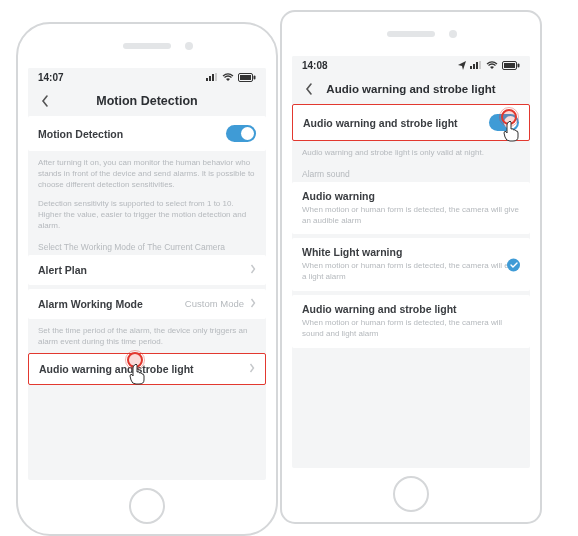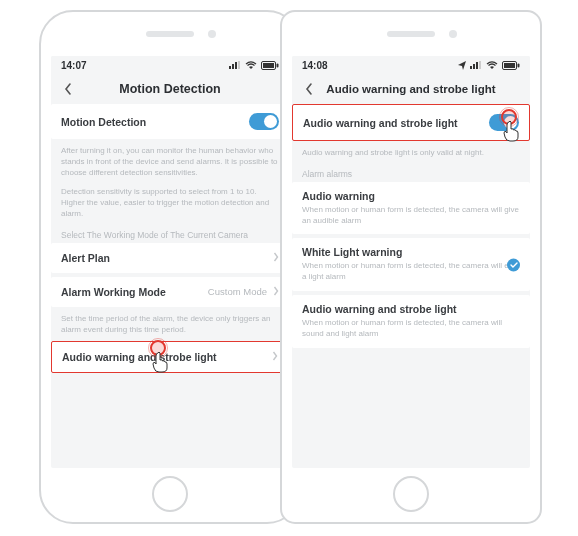--- a/index.html
+++ b/index.html
@@ -17,21 +17,21 @@
 }
 .phone {
   position: absolute;
   width: 262px;
   height: 514px;
   border: 2px solid #d5d7d9;
   border-radius: 34px;
   background: #fff;
   overflow: hidden;
 }
-.phone-left { left: 16px; top: 10px; margin-left: 23px; }
+.phone-left { left: 16px; top: 22px; }
 .phone-right { left: 280px; top: 10px; border-radius: 15px; }
 
 .speaker {
   position: absolute;
   top: 19px;
   left: 50%;
   transform: translateX(-50%);
   width: 48px; height: 6px;
   border-radius: 3px;
   background: #e3e5e7;
@@ -396,21 +396,21 @@
           <span class="toggle"></span>
           <span class="tap-indicator" style="right:4px; top:4px;">
             <span class="tap-circle"></span>
             <svg class="tap-hand" width="20" height="24" viewBox="0 0 20 24">
                 <path d="M8 3 Q9 1 10 3 L10 10 Q12 9 12.5 11 Q14.5 10 15 12 Q17 11.5 17 14 L17 18 Q17 22 12 22 L9 22 Q5 22 4 18 L3 14 Q3 12 5 12.5 L6 14 L6 6 Q6 3 8 3 Z" fill="#fff" stroke="#333" stroke-width="1"></path>
               </svg>
           </span>
         </div>
         <div class="desc">Audio warning and strobe light is only valid at night.</div>
 
-        <div class="section-label">Alarm alarms</div>
+        <div class="section-label">Alarm sound</div>
 
         <div class="option">
           <div class="option-title">Audio warning</div>
           <div class="option-desc">When motion or human form is detected, the camera will give an audible alarm</div>
         </div>
 
         <div class="option">
           <div class="option-title">White Light warning</div>
           <div class="option-desc">When motion or human form is detected, the camera will emit a light alarm</div>
           <span class="checkmark">

